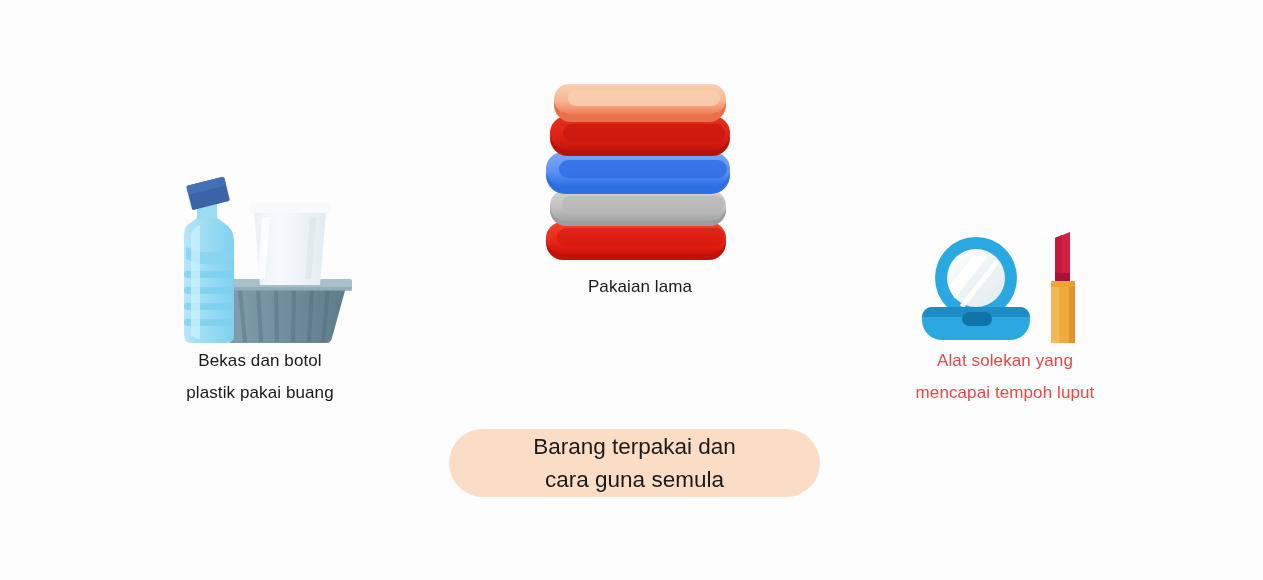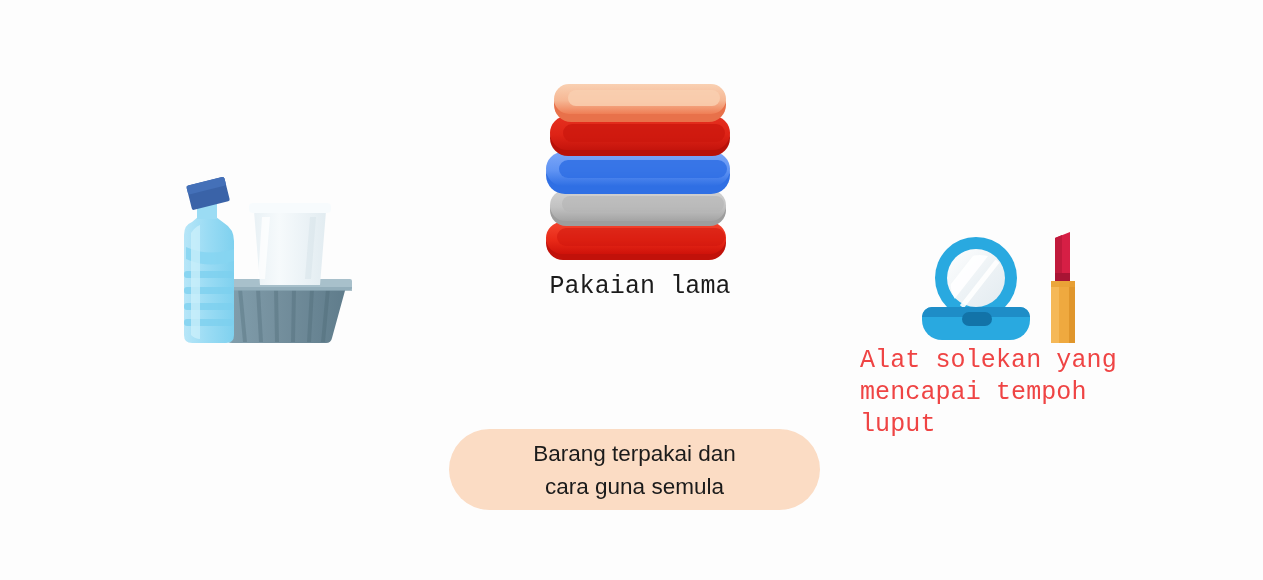--- a/index.html
+++ b/index.html
@@ -28,27 +28,26 @@
     display: flex;
     flex-direction: column;
     align-items: center;
   }
 
   .art {
     position: relative;
   }
 
   .caption {
-    font-size: 25px;
+    font-size: 17px;
     line-height: 32px;
     color: #1b1b1b;
-    text-align: left;
+    text-align: center;
     white-space: pre-line;
     letter-spacing: 0.1px;
-    font-family: Liberation Mono, monospace;
   }
 
   
   #item-plastics {
     left: 120px;
     top: 175px;
     width: 280px;
   }
   #art-plastics {
     width: 220px;
@@ -79,21 +78,21 @@
     width: 175px;
     height: 115px;
   }
 
   
   #summary-pill {
     position: absolute;
     left: 449px;
     top: 429px;
     width: 371px;
-    height: 81px;
+    height: 68px;
     background: #fbdcc4;
     border-radius: 42px;
     display: flex;
     align-items: center;
     justify-content: center;
   }
   #summary-pill .pill-text {
     font-size: 22.5px;
     line-height: 33px;
     color: #1b1b1b;
@@ -181,20 +180,22 @@
 
           <path d="M41 58 Q45 52 50 50 L50 164 Q45 164 41 160 Z" fill="#ccf0fb" opacity="0.75"></path>
 
           <g transform="rotate(-14 58 20)">
             <rect x="39" y="6" width="39" height="25" rx="2" fill="#3a63a8"></rect>
             <rect x="39" y="6" width="39" height="9" rx="2" fill="#4470b8"></rect>
           </g>
         </g>
       </svg>
     </div>
+    <div class="caption" style="color: rgb(27, 27, 27);">Bekas dan botol
+plastik pakai buang</div>
   </div>
 
   <div class="item" id="item-clothes">
     <div class="art" id="art-clothes">
       <svg viewBox="0 0 200 185" width="200" height="185" aria-hidden="true">
         <defs>
           <linearGradient id="lPeach" x1="0" y1="0" x2="0" y2="1">
             <stop offset="0%" stop-color="#f9d0b2"></stop>
             <stop offset="55%" stop-color="#f6b794"></stop>
             <stop offset="100%" stop-color="#ef7e55"></stop>

